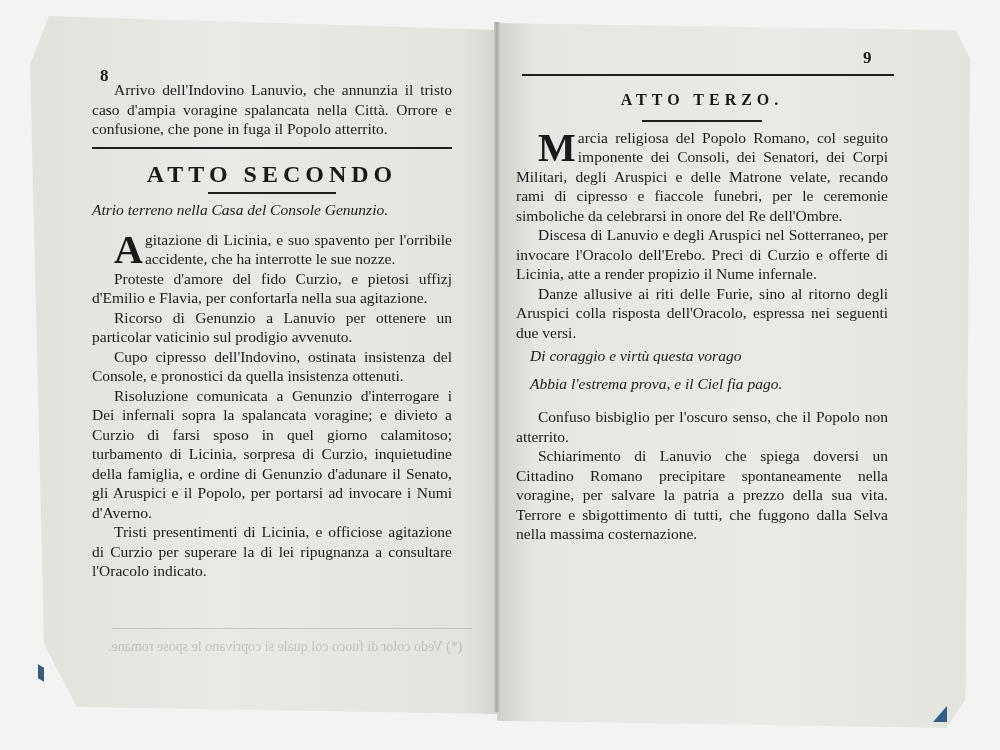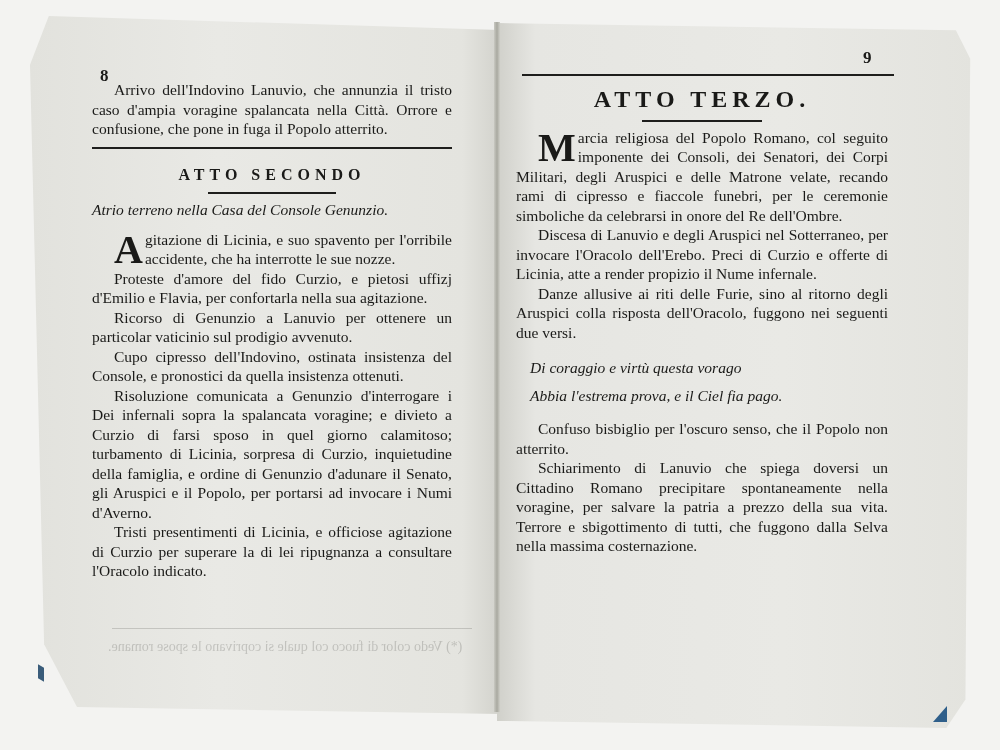--- a/index.html
+++ b/index.html
@@ -68,51 +68,51 @@
   <div class="page page-right"></div>
   <div class="gutter"></div>
   <div class="corner-blue"></div>
   <div class="corner-blue-left"></div>
 
   <div class="pagenum" style="left:100px; top:66px;">8</div>
 
   <div class="text" style="left:92px; top:80px; width:360px;">
     <p class="para indent">Arrivo dell'Indovino Lanuvio, che annunzia il tristo caso d'ampia voragine spalancata nella Città. Orrore e confusione, che pone in fuga il Popolo atterrito.</p>
     <div class="rule" style="margin:8px 0 0 0; width:360px;"></div>
-    <p class="heading" style="margin-top:16px; font-size:16px;">ATTO SECONDO</p>
+    <p class="heading" style="margin-top:16px; font-size:24px;">ATTO SECONDO</p>
     <div class="rule" style="margin:8px auto 0 auto; width:128px;"></div>
     <p class="para italic" style="margin-top:6px;">Atrio terreno nella Casa del Console Genunzio.</p>
 
     <div style="margin-top:10px;">
       <p class="para"><span class="dropcap">A</span><span>gitazione di Licinia, e suo spavento per l'orribile accidente, che ha interrotte le sue nozze.</span></p>
       <p class="para indent">Proteste d'amore del fido Curzio, e pietosi uffizj d'Emilio e Flavia, per confortarla nella sua agitazione.</p>
       <p class="para indent">Ricorso di Genunzio a Lanuvio per ottenere un particolar vaticinio sul prodigio avvenuto.</p>
       <p class="para indent">Cupo cipresso dell'Indovino, ostinata insistenza del Console, e pronostici da quella insistenza ottenuti.</p>
       <p class="para indent">Risoluzione comunicata a Genunzio d'interrogare i Dei infernali sopra la spalancata voragine; e divieto a Curzio di farsi sposo in quel giorno calamitoso; turbamento di Licinia, sorpresa di Curzio, inquietudine della famiglia, e ordine di Genunzio d'adunare il Senato, gli Aruspici e il Popolo, per portarsi ad invocare i Numi d'Averno.</p>
       <p class="para indent">Tristi presentimenti di Licinia, e officiose agitazione di Curzio per superare la di lei ripugnanza a consultare l'Oracolo indicato.</p>
     </div>
   </div>
 
   <div style="position:absolute; left:112px; top:628px; width:360px; height:1px; background:rgba(60,60,55,0.2);"></div>
   <div class="bleed" style="left:108px; top:638px;">(*) Vedo color di fuoco col quale si coprivano le spose romane.</div>
 
   <div class="pagenum" style="left:863px; top:48px;">9</div>
   <div class="rule" style="position:absolute; left:522px; top:74px; width:372px;"></div>
 
   <div class="text" style="left:516px; top:90px; width:372px;">
-    <p class="heading" style="font-size:24px;">ATTO TERZO.</p>
+    <p class="heading" style="font-size:16px;">ATTO TERZO.</p>
     <div class="rule" style="margin:10px auto 0 auto; width:120px;"></div>
 
     <div style="margin-top:6px;">
       <p class="para"><span class="dropcap">M</span><span>arcia religiosa del Popolo Romano, col seguito imponente dei Consoli, dei Senatori, dei Corpi Militari, degli Aruspici e delle Matrone velate, recando rami di cipresso e fiaccole funebri, per le ceremonie simboliche da celebrarsi in onore del Re dell'Ombre.</span></p>
       <p class="para indent">Discesa di Lanuvio e degli Aruspici nel Sotterraneo, per invocare l'Oracolo dell'Erebo. Preci di Curzio e offerte di Licinia, atte a render propizio il Nume infernale.</p>
-      <p class="para indent">Danze allusive ai riti delle Furie, sino al ritorno degli Aruspici colla risposta dell'Oracolo, fuggono nei seguenti due versi.</p>
+      <p class="para indent">Danze allusive ai riti delle Furie, sino al ritorno degli Aruspici colla risposta dell'Oracolo, espressa nei seguenti due versi.</p>
     </div>
 
-    <div style="margin-top:16px; padding-left:14px;">
+    <div style="margin-top:4px; padding-left:14px;">
       <p class="para italic" style="margin:0 0 8px 0;">Di coraggio e virtù questa vorago</p>
       <p class="para italic" style="margin:0;">Abbia l'estrema prova, e il Ciel fia pago.</p>
     </div>
 
     <div style="margin-top:14px;">
       <p class="para indent">Confuso bisbiglio per l'oscuro senso, che il Popolo non atterrito.</p>
       <p class="para indent">Schiarimento di Lanuvio che spiega doversi un Cittadino Romano precipitare spontaneamente nella voragine, per salvare la patria a prezzo della sua vita. Terrore e sbigottimento di tutti, che fuggono dalla Selva nella massima costernazione.</p>
     </div>
   </div>
 </div>

